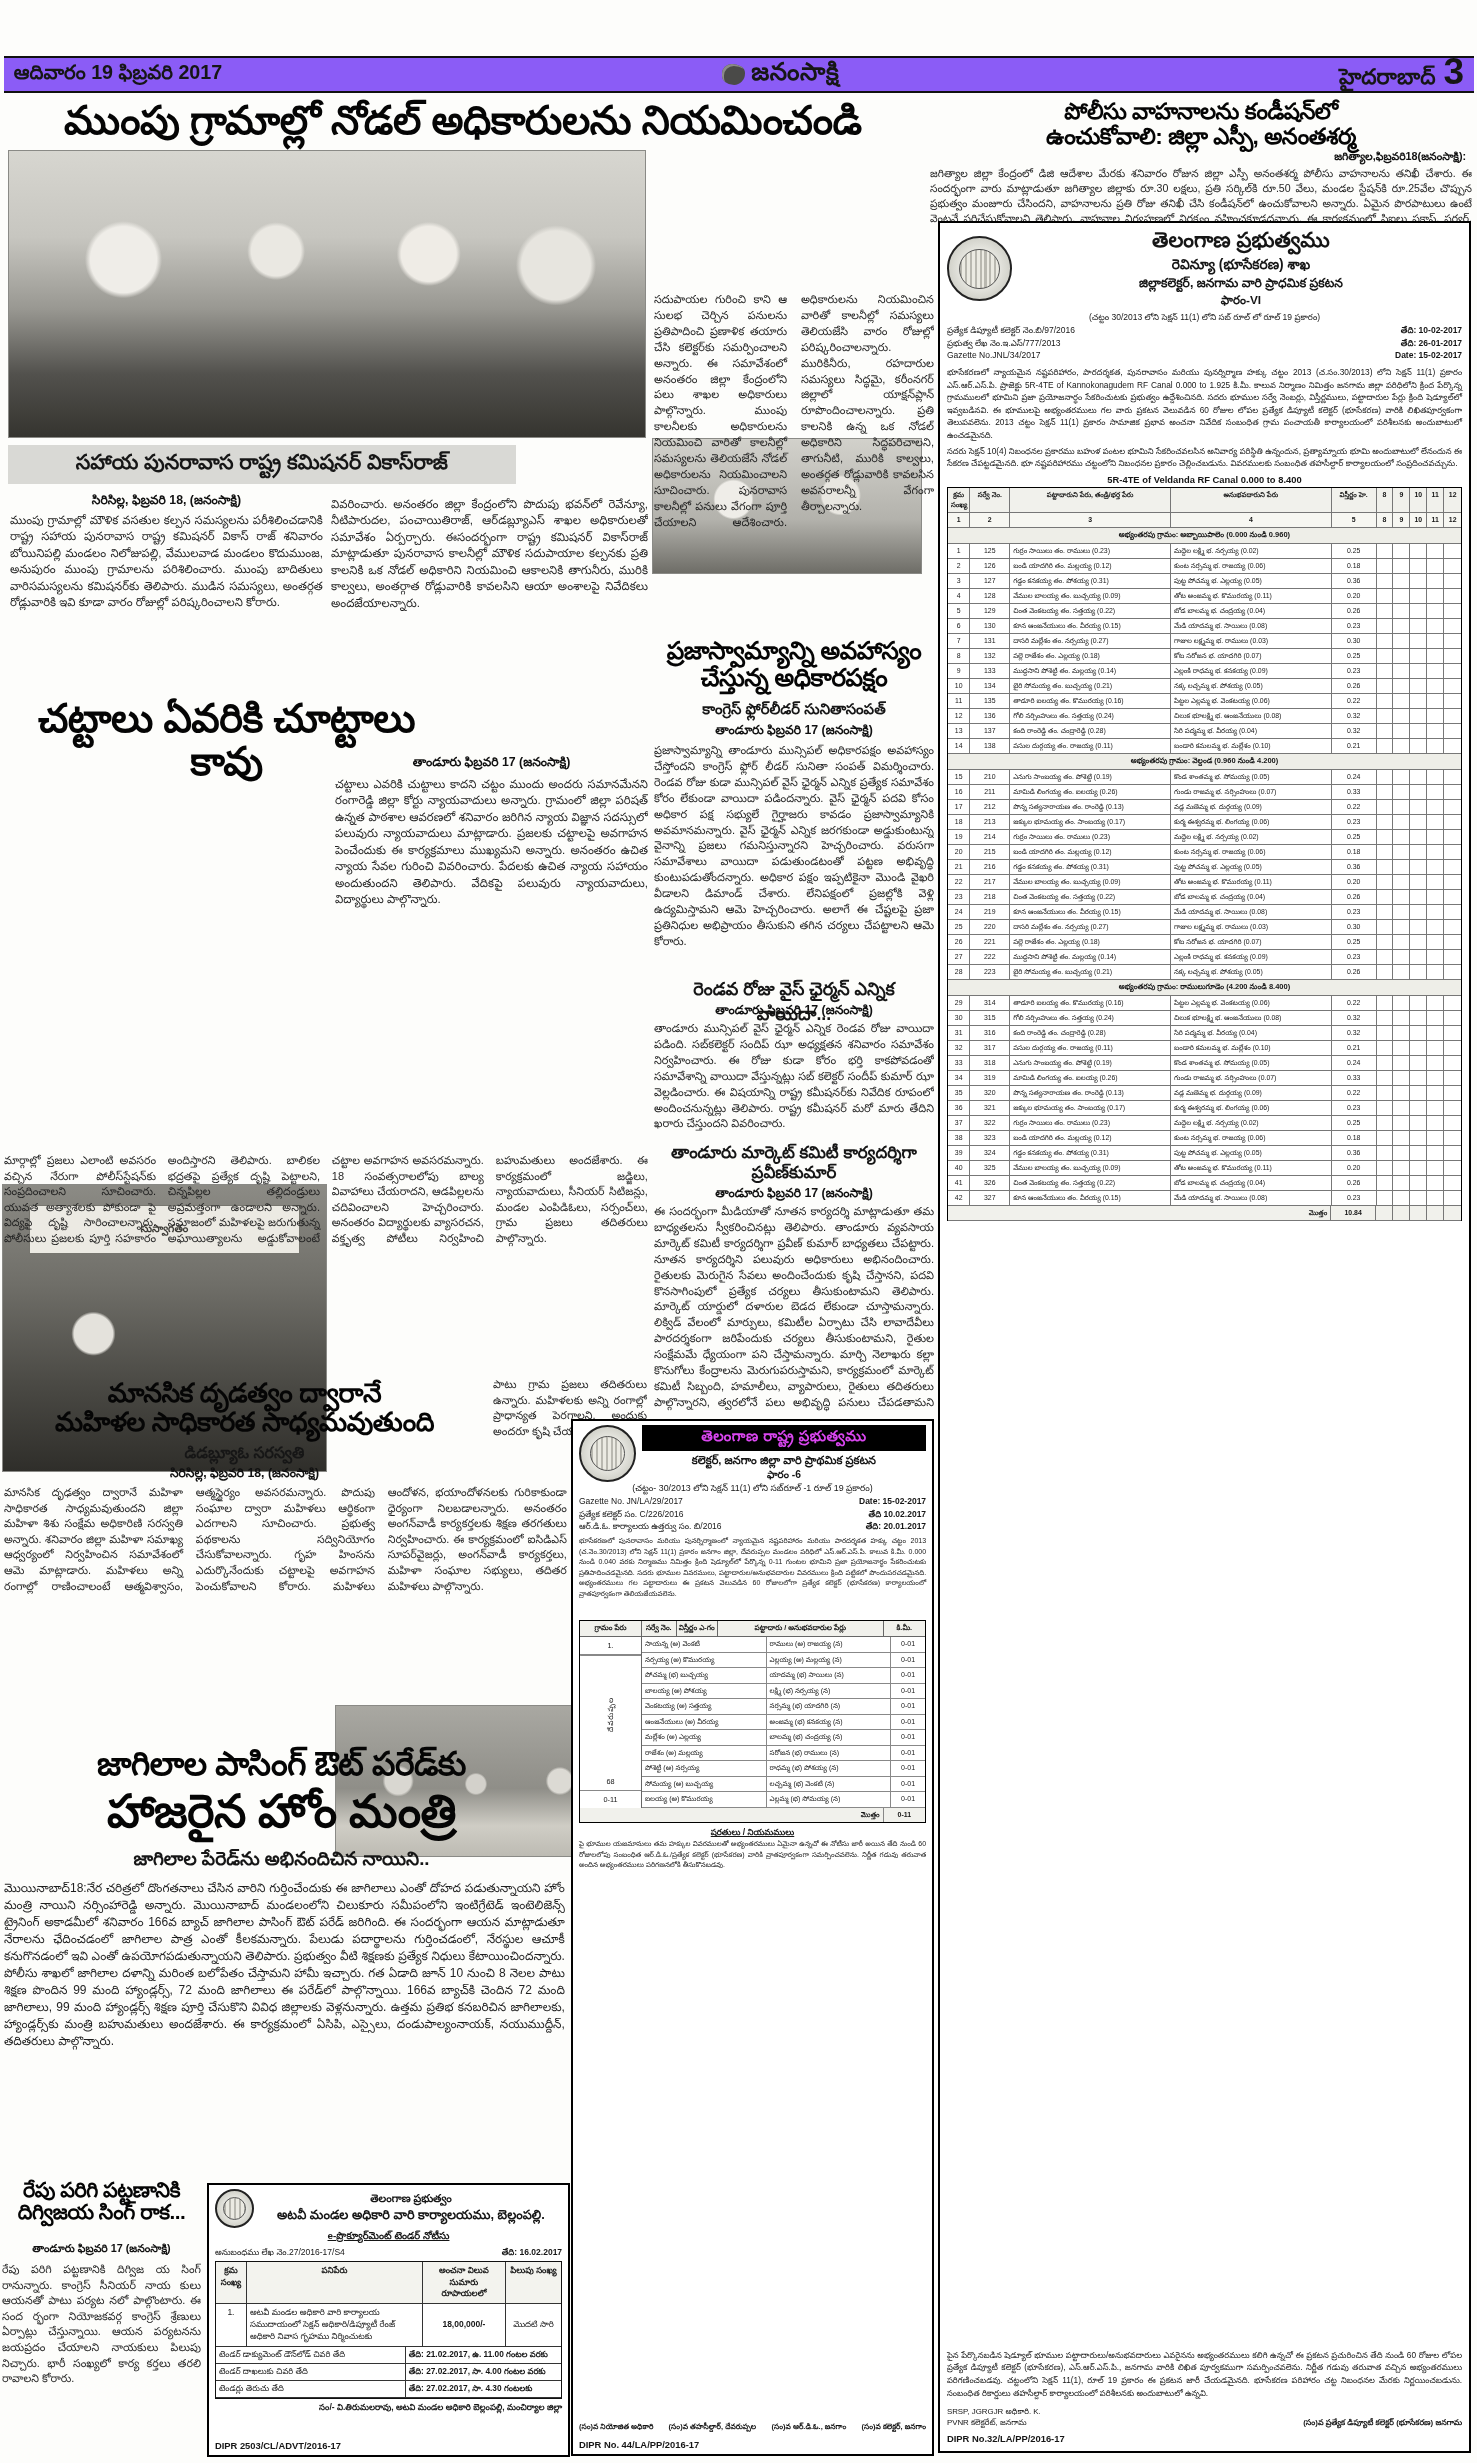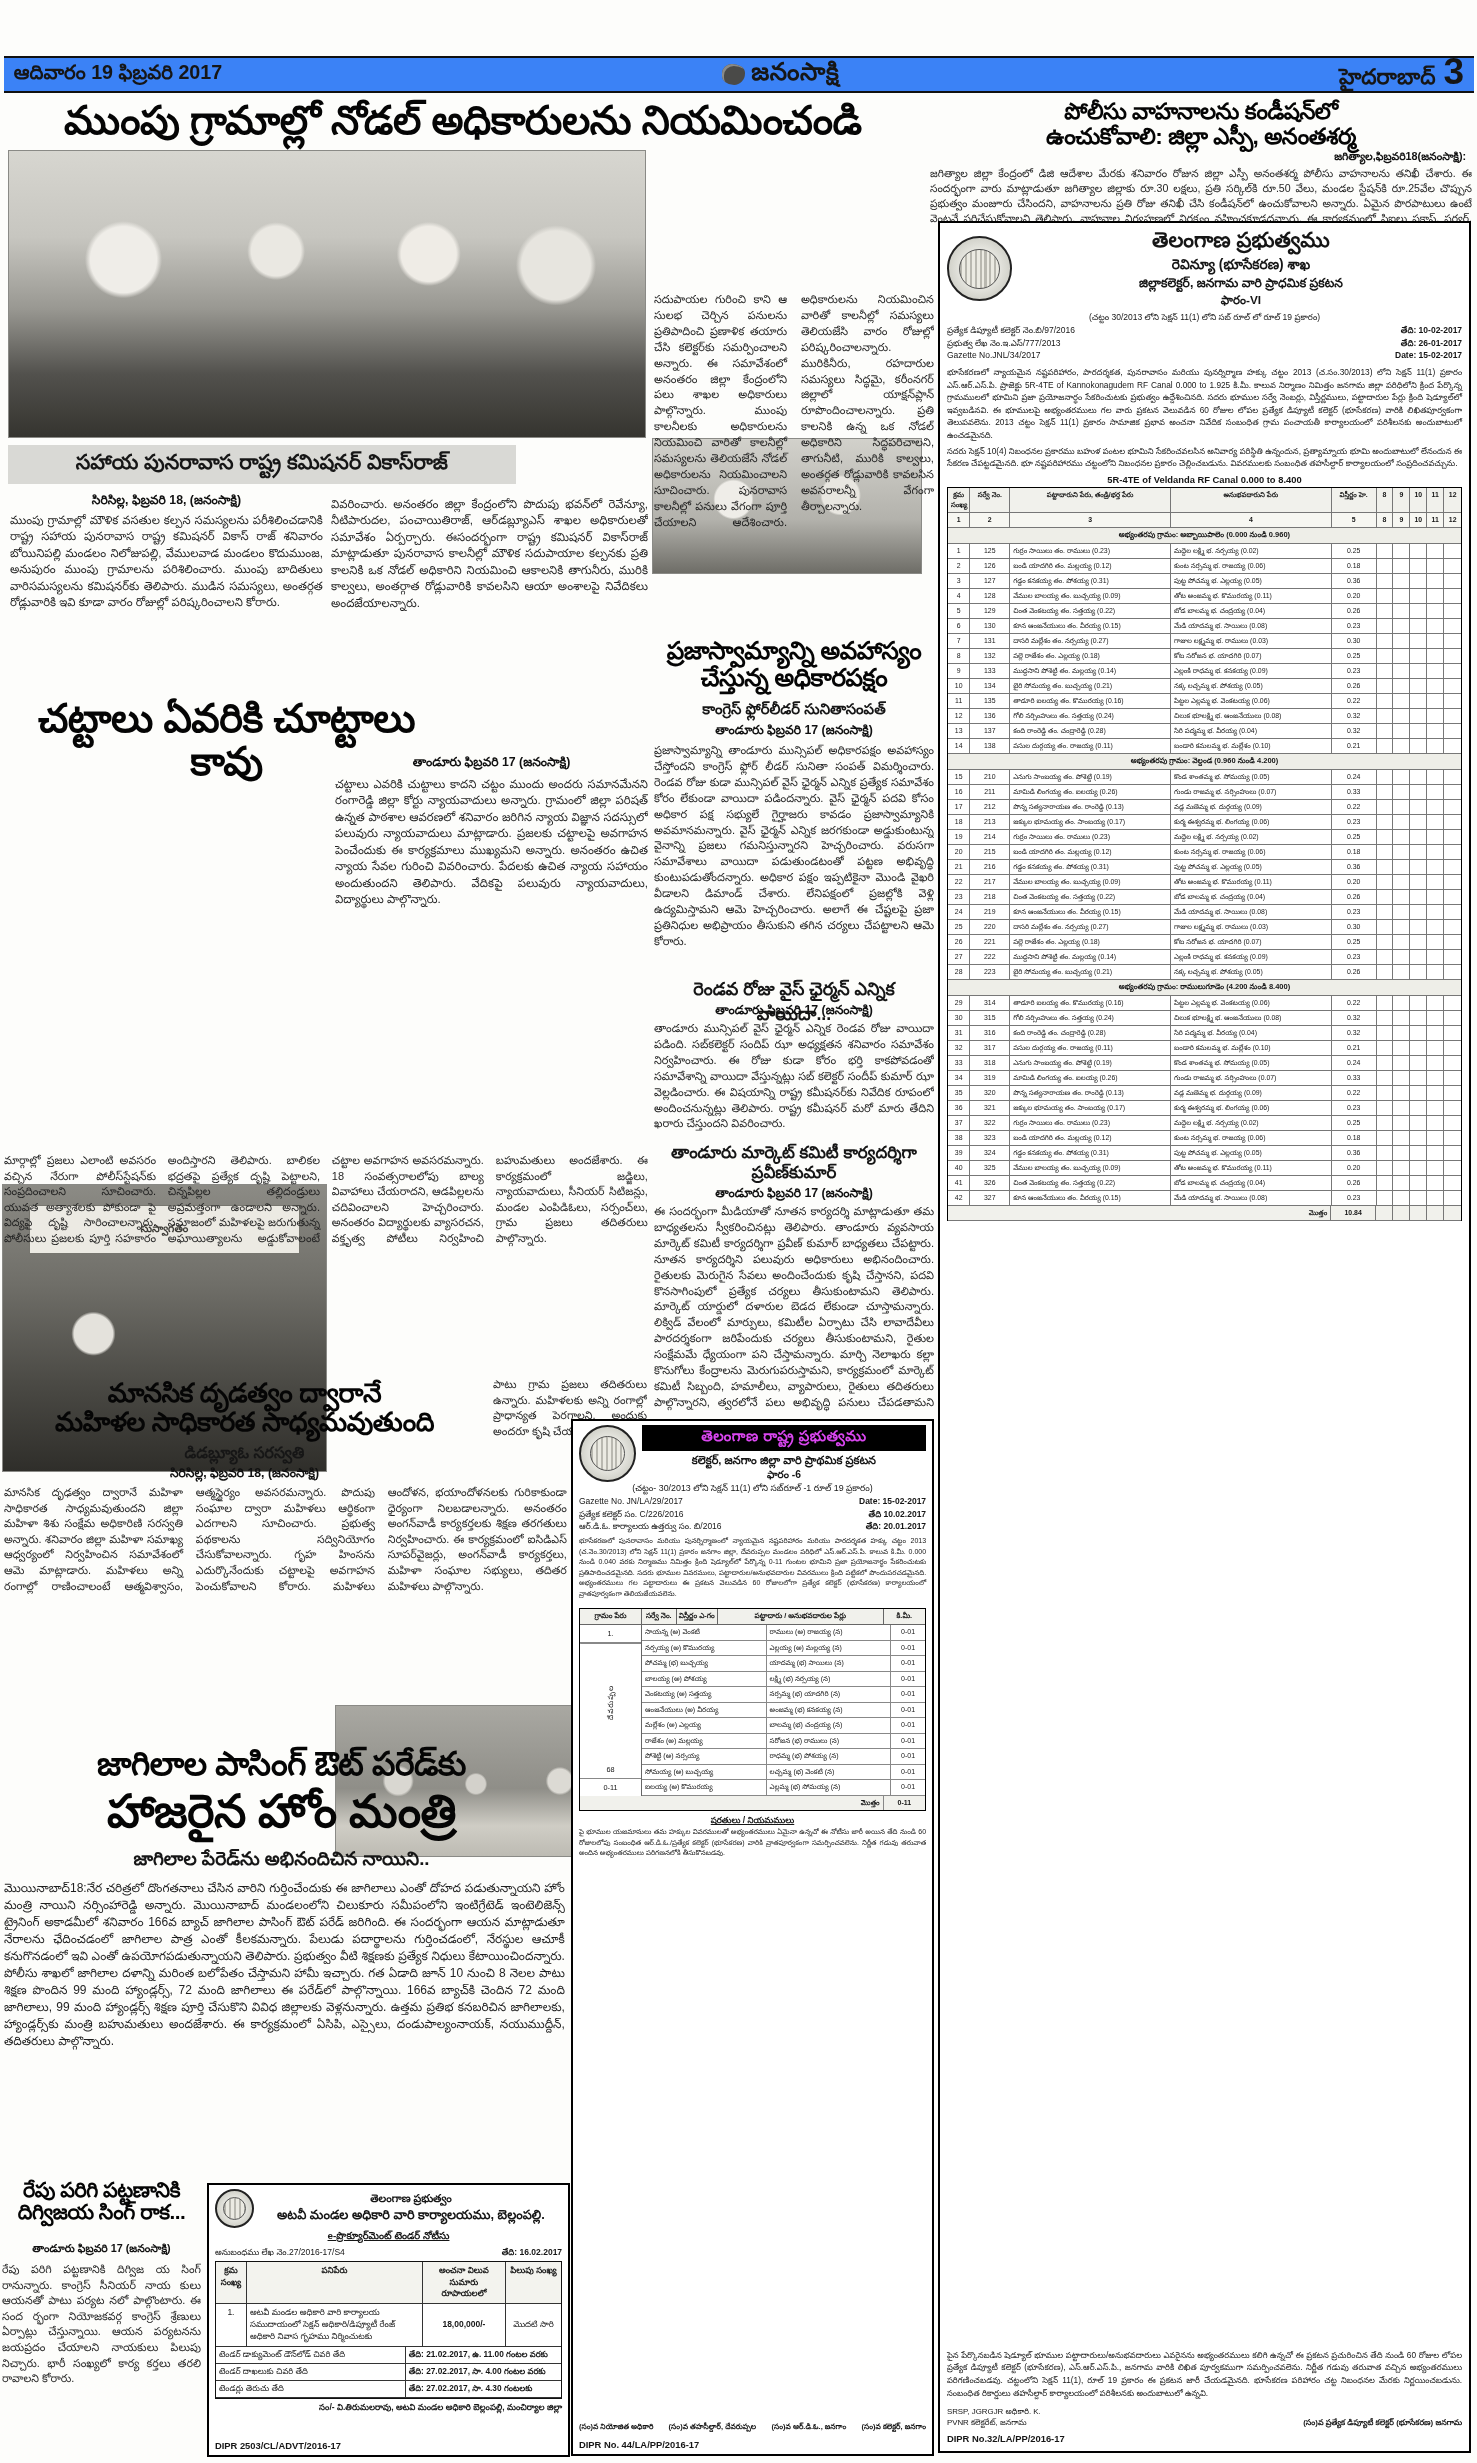--- a/index.html
+++ b/index.html
@@ -2,21 +2,21 @@
 <html><head>
 <meta charset="utf-8">
 <style>
 *{margin:0;padding:0;box-sizing:border-box}
 body{background:#e9e9e5;font-family:"Liberation Sans",sans-serif}
 .page{position:relative;width:1478px;height:2464px;background:#fdfdfb;color:#161616;overflow:hidden;margin:0 auto}
 .abs{position:absolute}
 .jt{text-align:justify}
 .ctr{text-align:center}
 .b{font-weight:700}
-.masthead{display:flex;align-items:center;justify-content:space-between;border-top:2px solid #111;border-bottom:2px solid #111;padding:2px 9.9px;background:#3b82f6}
+.masthead{display:flex;align-items:center;justify-content:space-between;border-top:2px solid #111;border-bottom:2px solid #111;padding:2px 9.9px;background:#8b5cf6}
 .mh-date{font-size:19.7px;font-weight:700}
 .mh-logo{display:flex;align-items:center;gap:5.9px;font-size:24.6px;font-weight:700;letter-spacing:0.5px}
 .tgmap{width:23.6px;height:20.7px;background:#4a4a48;border-radius:45% 60% 50% 55%/50% 45% 60% 50%;box-shadow:inset 2px 2px 0 #8b8b88}
 .mh-right{display:flex;align-items:baseline;gap:7.9px}
 .mh-city{font-size:21.7px;font-weight:700}
 .mh-page{font-size:37px;font-weight:700;line-height:.9}
 .hl{font-weight:700;color:#050505;line-height:1.08;text-align:center;letter-spacing:-0.5px}
 .byl{font-weight:700;text-align:center;font-size:12.3px;color:#111}
 .bt{font-size:11.6px;line-height:1.42;text-align:justify;color:#1f1f1f;overflow:hidden}
 .graybar{background:#d9d9d5;display:flex;align-items:center;justify-content:center;font-size:20.7px;font-weight:700}
@@ -209,21 +209,21 @@
       </div>
     <div class="meta">
         <span>ప్రత్యేక కలెక్టర్ సం. C/226/2016</span>
         <span class="b">తేది 10.02.2017</span>
       </div>
     <div class="meta">
         <span>ఆర్.డి.ఓ. కార్యాలయ ఉత్తర్వు సం. బి/2016</span>
         <span class="b">తేది: 20.01.2017</span>
       </div>
     <div class="f7 jt" style="margin-top:3px">భూసేకరణలో పునరావాసం మరియు పునర్నిర్మాణంలో న్యాయమైన నష్టపరిహారం మరియు పారదర్శకత హక్కు చట్టం 2013 (చ.నెం.30/2013) లోని సెక్షన్ 11(1) ప్రకారం జనగాం జిల్లా, దేవరుప్పల మండలం పరిధిలో ఎస్.ఆర్.ఎస్.పి. కాలువ కి.మీ. 0.000 నుండి 0.040 వరకు నిర్మాణము నిమిత్తం క్రింది షెడ్యూల్‌లో పేర్కొన్న 0-11 గుంటల భూమిని ప్రజా ప్రయోజనార్థం సేకరించుటకు ప్రతిపాదించడమైనది. సదరు భూముల వివరములు, పట్టాదారుల/అనుభవదారుల వివరములు క్రింది పట్టికలో పొందుపరచడమైనది. అభ్యంతరములు గల పట్టాదారులు ఈ ప్రకటన వెలువడిన 60 రోజులలోగా ప్రత్యేక కలెక్టర్ (భూసేకరణ) కార్యాలయంలో వ్రాతపూర్వకంగా తెలియజేయవలెను.</div>
-    <div class="mtab" style="margin-top:9px">
+    <div class="mtab" style="margin-top:21px">
       <div class="mth">
         <div style="width:18%">గ్రామం పేరు</div>
         <div style="width:10%">సర్వే నెం.</div>
         <div style="width:12%">విస్తీర్ణం ఎ-గం</div>
         <div style="width:48%">పట్టాదారు / అనుభవదారుల పేర్లు</div>
         <div style="width:12%;border-right:none">కి.మీ.</div>
       </div>
       <div style="display:flex">
         <div class="mleft">
           <div>1.</div>

